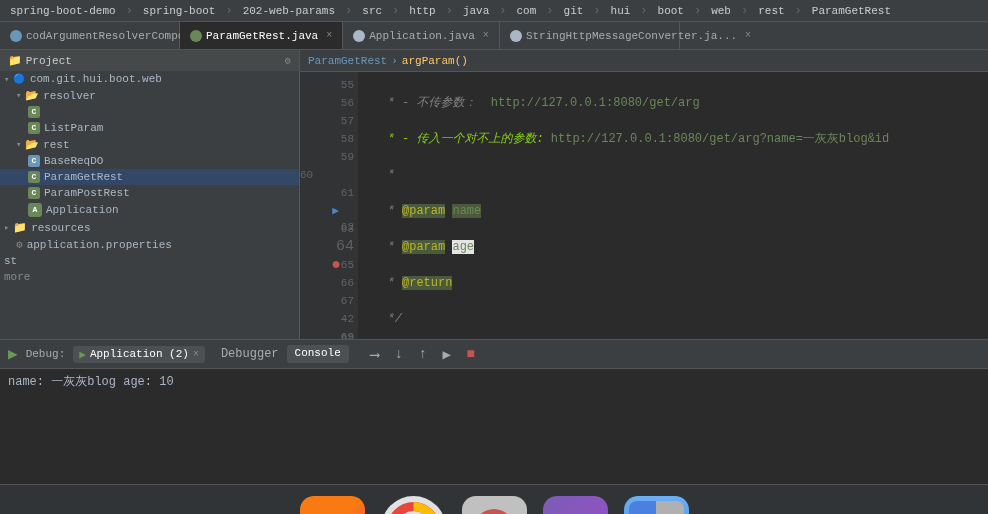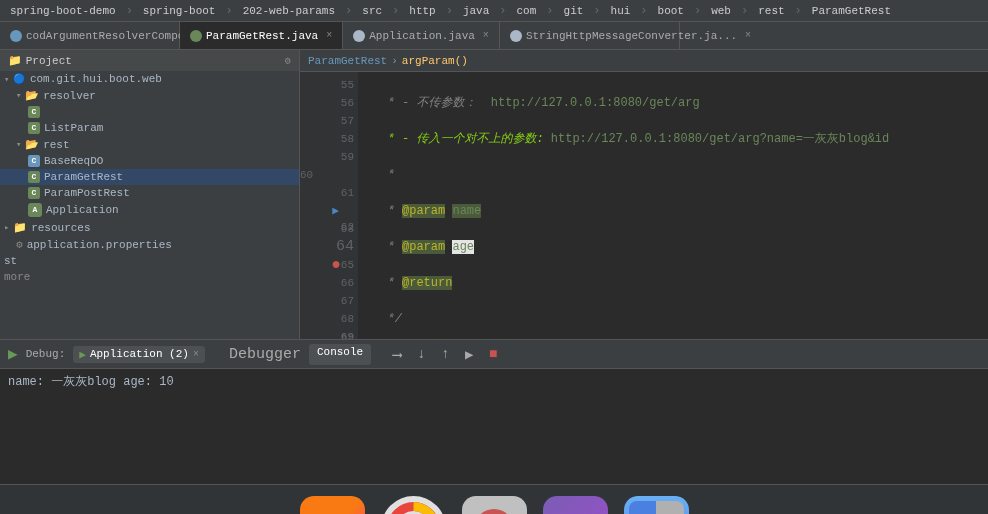--- a/index.html
+++ b/index.html
@@ -215,21 +215,21 @@
             <span style="color:#c75450; font-size:16px; line-height:12px;">●</span>
             <span style="color:#606366; font-size:11px;">65</span>
           </div>
           <div style="display:flex; align-items:center; height:18px; padding-right:4px; justify-content:flex-end;">
             <span style="color:#606366; font-size:11px;">66</span>
           </div>
           <div style="display:flex; align-items:center; height:18px; padding-right:4px; justify-content:flex-end;">
             <span style="color:#606366; font-size:11px;">67</span>
           </div>
           <div style="display:flex; align-items:center; height:18px; padding-right:4px; justify-content:flex-end;">
-            <span style="color:#606366; font-size:11px;">68</span>
+            <span style="color:#606366; font-size:11px;">42</span>
           </div>
           <div style="display:flex; align-items:flex-end; height:18px; padding-right:4px; justify-content:flex-end;font-weight:bold;">
             <span style="color:#606366; font-size:11px;">69</span>
           </div>
         </div>
 
         <div style="flex:1; padding:4px 8px; white-space:pre; overflow-x:auto; font-size:12px; line-height:18px;">
 <div style="height:18px;"><span style="color:#808080; font-style:italic;">   * - 不传参数：  </span><span style="color:#6a8759;">http://127.0.0.1:8080/get/arg</span></div>
 <div style="height:18px;"><span style="color:#84cc16; font-style:italic;">   * - 传入一个对不上的参数: </span><span style="color:#6a8759;">http://127.0.0.1:8080/get/arg?name=一灰灰blog&amp;id</span></div>
 <div style="height:18px;"><span style="color:#808080; font-style:italic;">   *</span></div>
@@ -251,21 +251,21 @@
 
   <div id="debug-bar">
     <span style="color:#6a9955; font-size:16px;">▶</span>
     <span style="color:#aaa; font-size:11px;">Debug:</span>
     <span style="background:#4c5052; padding:2px 6px; border-radius:3px; font-size:11px; color:#fff; display:flex; align-items:center; gap:4px;">
       <span style="color:#6a9955;">▶</span>
       <span>Application (2)</span>
       <span style="color:#888; font-size:10px;">×</span>
     </span>
     <div style="display:flex; gap:0;">
-      <span class="tab-btn" style="padding:2px 8px; font-size:15px; cursor:pointer; color:#aaa;margin-left:8px;">Debugger</span>
+      <span class="tab-btn" style="padding:2px 8px; font-size:12px; cursor:pointer; color:#aaa;">Debugger</span>
       <span class="tab-btn active" style="padding:2px 8px; font-size:11px; cursor:pointer; background:#4c5052; color:#fff;">Console</span>
     </div>
     <div class="debug-controls" style="margin-left:8px;">
       <span class="debug-btn" style="color:#aaa; font-size:14px; cursor:pointer;">⟶</span>
       <span class="debug-btn" style="color:#aaa; font-size:14px; cursor:pointer;">↓</span>
       <span class="debug-btn" style="color:#aaa; font-size:14px; cursor:pointer;">↑</span>
       <span class="debug-btn" style="color:#aaa; font-size:14px; cursor:pointer;">▶</span>
       <span class="debug-btn" style="color:#c75450; font-size:14px; cursor:pointer;">■</span>
     </div>
   </div>

